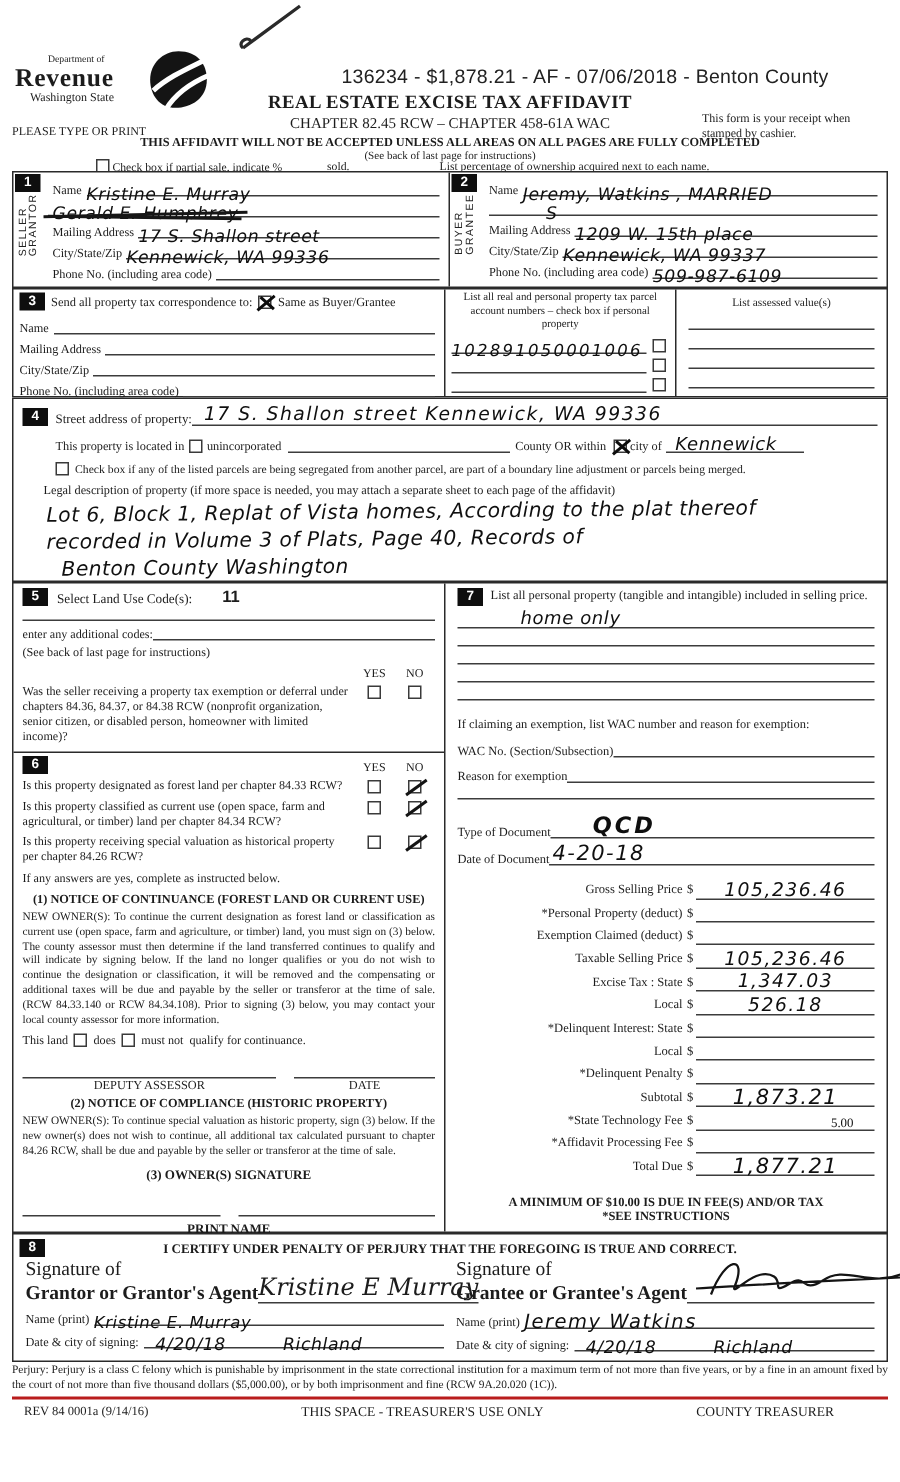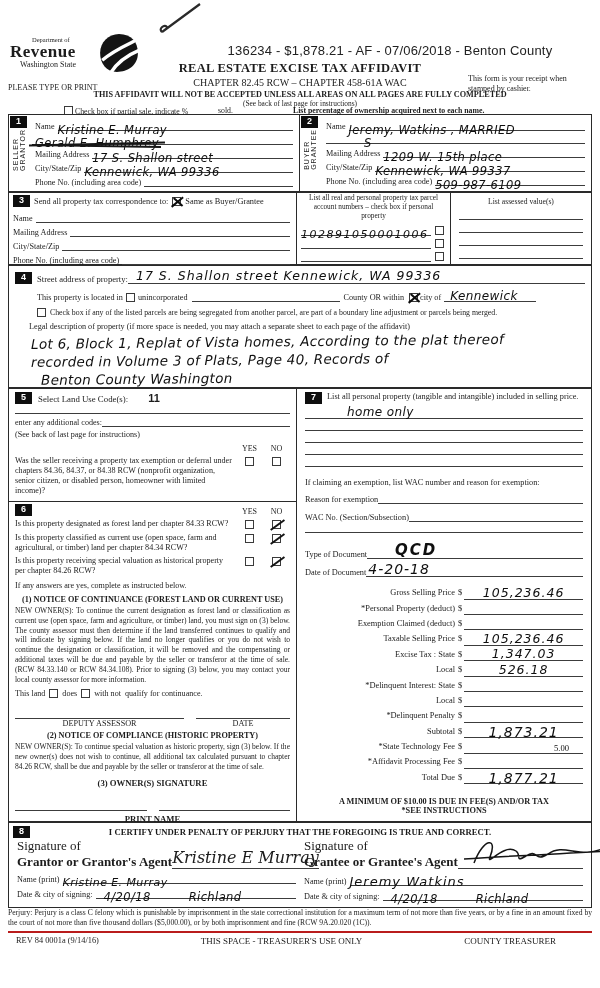--- a/index.html
+++ b/index.html
@@ -42,21 +42,21 @@
   .stamp { left:225px; top:43px; width:330px; text-align:center;
            font:13px "Liberation Sans", sans-serif; color:#222; letter-spacing:.2px; }
   .title { top:61px; width:100%; text-align:center; font-weight:bold; font-size:12.5px; letter-spacing:.3px; }
   .chapter { top:77px; width:100%; text-align:center; font-size:10px; }
   .please { left:8px; top:83px; font-size:8px; }
   .receipt { left:468px; top:74px; width:124px; font-size:8px; line-height:1.25; }
   .notice { top:90px; width:100%; text-align:center; font-weight:bold; font-size:8.2px; }
   .seeback { top:99px; width:100%; text-align:center; font-size:7.4px; }
   .partial { left:64px; top:106px; font-size:7.8px; }
   .sold { left:218px; top:106px; font-size:7.8px; }
-  .ownership { left:293px; top:106px; font-size:7.8px; font-weight:bold; }
+  .ownership { left:293px; top:106px; font-size:7.8px; font-weight:normal; }
 
   
   .blk { position:absolute; left:8px; width:584px; border:1.2px solid #2a2a2a; background:#fff; }
   .b12 { top:114px; height:78px; display:flex; }
   .half { width:50%; position:relative; padding:2px 6px 0 26px; }
   .half.first { border-right:1.2px solid #2a2a2a; }
   .frow { display:flex; align-items:flex-end; margin-top:2px; }
   .flabel { font-size:8.2px; white-space:nowrap; padding-right:3px; }
   .fline { flex:1; border-bottom:1px solid #3c3c3c; height:12px; }
 
@@ -339,21 +339,21 @@
             </span>
         </div>
         <div style="margin-top:5px">If any answers are yes, complete as instructed below.</div>
         <div class="center bold" style="margin-top:5px;font-size:8.2px">(1) NOTICE OF CONTINUANCE (FOREST LAND OR CURRENT USE)</div>
         <div class="para">NEW OWNER(S): To continue the current designation as forest land or classification as current use (open space, farm and agriculture, or timber) land, you must sign on (3) below. The county assessor must then determine if the land transferred continues to qualify and will indicate by signing below. If the land no longer qualifies or you do not wish to continue the designation or classification, it will be removed and the compensating or additional taxes will be due and payable by the seller or transferor at the time of sale. (RCW 84.33.140 or RCW 84.34.108). Prior to signing (3) below, you may contact your local county assessor for more information.</div>
         <div style="display:flex;align-items:center;gap:4px;margin-top:5px">
           <span>This land</span>
           <span class="cb"></span>
           <span>does</span>
           <span class="cb"></span>
-          <span>with not</span>
+          <span>must not</span>
           <span>qualify for continuance.</span>
         </div>
         <div style="display:flex;gap:12px;margin-top:13px">
           <span class="ul" style="flex:1.8;height:8px"></span>
           <span class="ul" style="flex:1;height:8px"></span>
         </div>
         <div style="display:flex;gap:12px">
           <span style="flex:1.8;text-align:center;font-size:8.2px">DEPUTY ASSESSOR</span>
           <span style="flex:1;text-align:center;font-size:8.2px">DATE</span>
         </div>
@@ -378,26 +378,26 @@
         <span style="line-height:1.25">List all  personal property (tangible and intangible) included in selling price.</span>
       </div>
       <div class="ul" style="height:14px;margin-top:1px">
         <span class="hw" style="font-size:12px;margin-left:42px">home only</span>
       </div>
       <div class="ul" style="height:12px"></div>
       <div class="ul" style="height:12px"></div>
       <div class="ul" style="height:12px"></div>
       <div class="ul" style="height:12px"></div>
       <div style="margin-top:11px">If claiming an exemption, list WAC number and reason for exemption:</div>
+      <div style="display:flex;align-items:flex-end;margin-top:9px">
+        <span>WAC No. (Section/Subsection)</span>
+        <span class="fline" style="height:9px"></span>
+      </div>
       <div style="display:flex;align-items:flex-end;margin-top:8px">
         <span>Reason for exemption</span>
-        <span class="fline" style="height:9px"></span>
-      </div>
-      <div style="display:flex;align-items:flex-end;margin-top:9px">
-        <span>WAC No. (Section/Subsection)</span>
         <span class="fline" style="height:9px"></span>
       </div>
       <div class="ul" style="height:11px"></div>
       <div style="display:flex;align-items:flex-end;margin-top:9px">
         <span>Type of Document</span>
         <span class="fline" style="height:17px">
           <span class="hw" style="font-size:15px;font-weight:bold;margin-left:28px;letter-spacing:2px">QCD</span>
         </span>
       </div>
       <div style="display:flex;align-items:flex-end;margin-top:2px">

